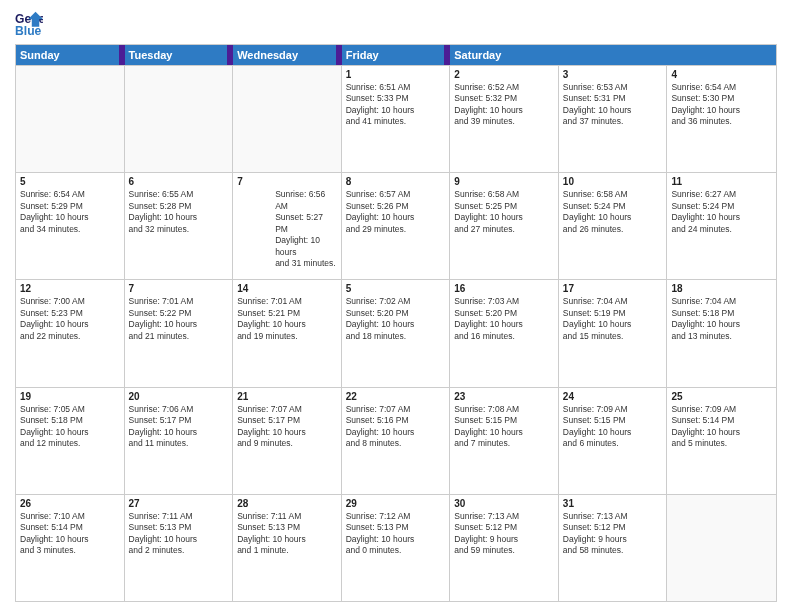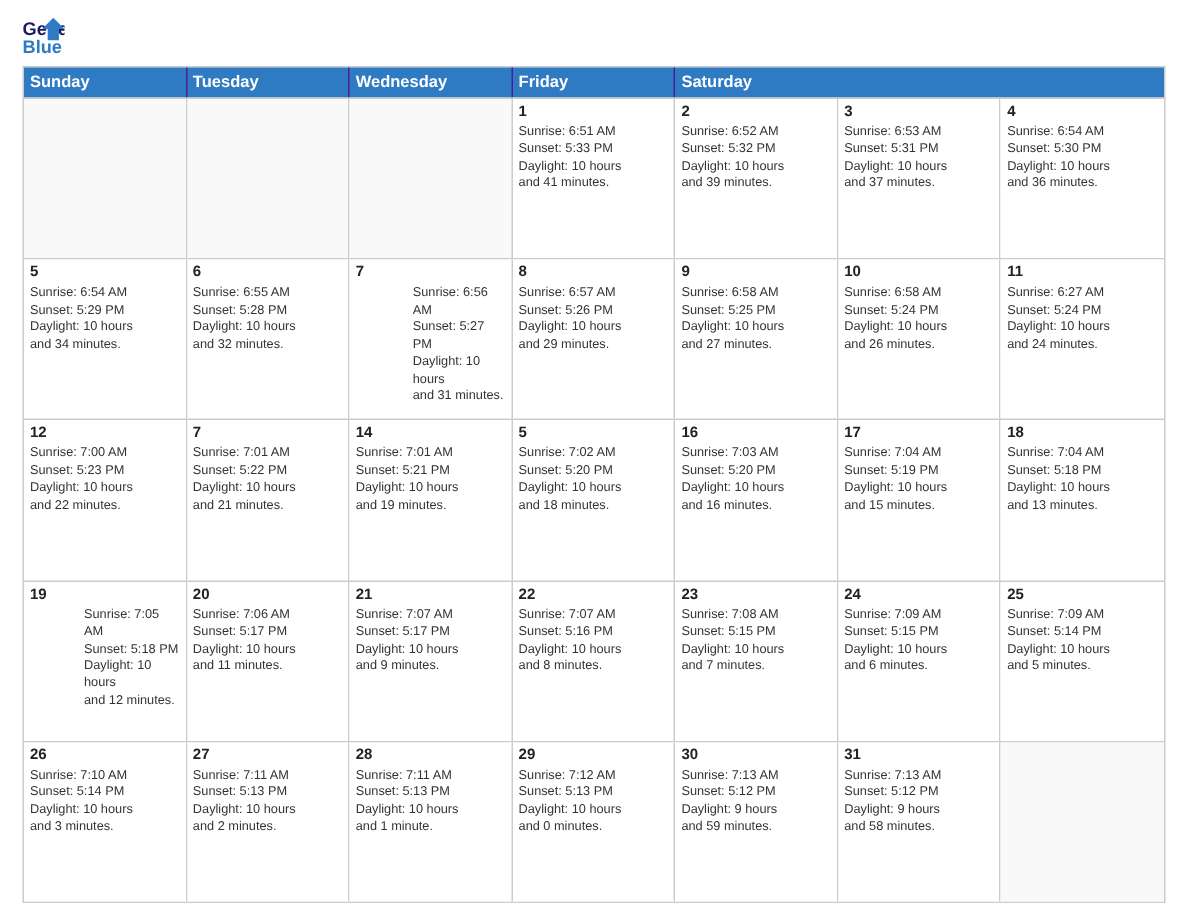--- a/index.html
+++ b/index.html
@@ -54,21 +54,21 @@
       display: grid;
       grid-template-columns: repeat(7, 1fr);
       background: #2e7bc4;
     }
     .cal-header-cell {
       color: #fff;
       font-size: 11px;
       font-weight: bold;
       padding: 4px 4px;
       text-align: left;
-      border-right: 1px solid #4c1d95;
+      border-right: 6px solid #4c1d95;
     }
     .cal-header-cell:last-child { border-right: none; }
     .cal-body {
       display: flex;
       flex-direction: column;
       flex: 1;
     }
     .cal-row {
       display: grid;
       grid-template-columns: repeat(7, 1fr);
@@ -261,21 +261,21 @@
             <div class="cell-day">18</div>
             <div class="cell-info" style="white-space: pre-line;">Sunrise: 7:04 AM
 Sunset: 5:18 PM
 Daylight: 10 hours
 and 13 minutes.</div>
           </div>
         </div>
         <div class="cal-row">
           <div class="cal-cell">
             <div class="cell-day">19</div>
-            <div class="cell-info" style="white-space: pre-line; margin-left: 36px;">Sunrise: 7:05 AM
+            <div class="cell-info" style="white-space: pre-line;">Sunrise: 7:05 AM
 Sunset: 5:18 PM
 Daylight: 10 hours
 and 12 minutes.</div>
           </div>
           <div class="cal-cell">
             <div class="cell-day">20</div>
             <div class="cell-info" style="white-space: pre-line;">Sunrise: 7:06 AM
 Sunset: 5:17 PM
 Daylight: 10 hours
 and 11 minutes.</div>

